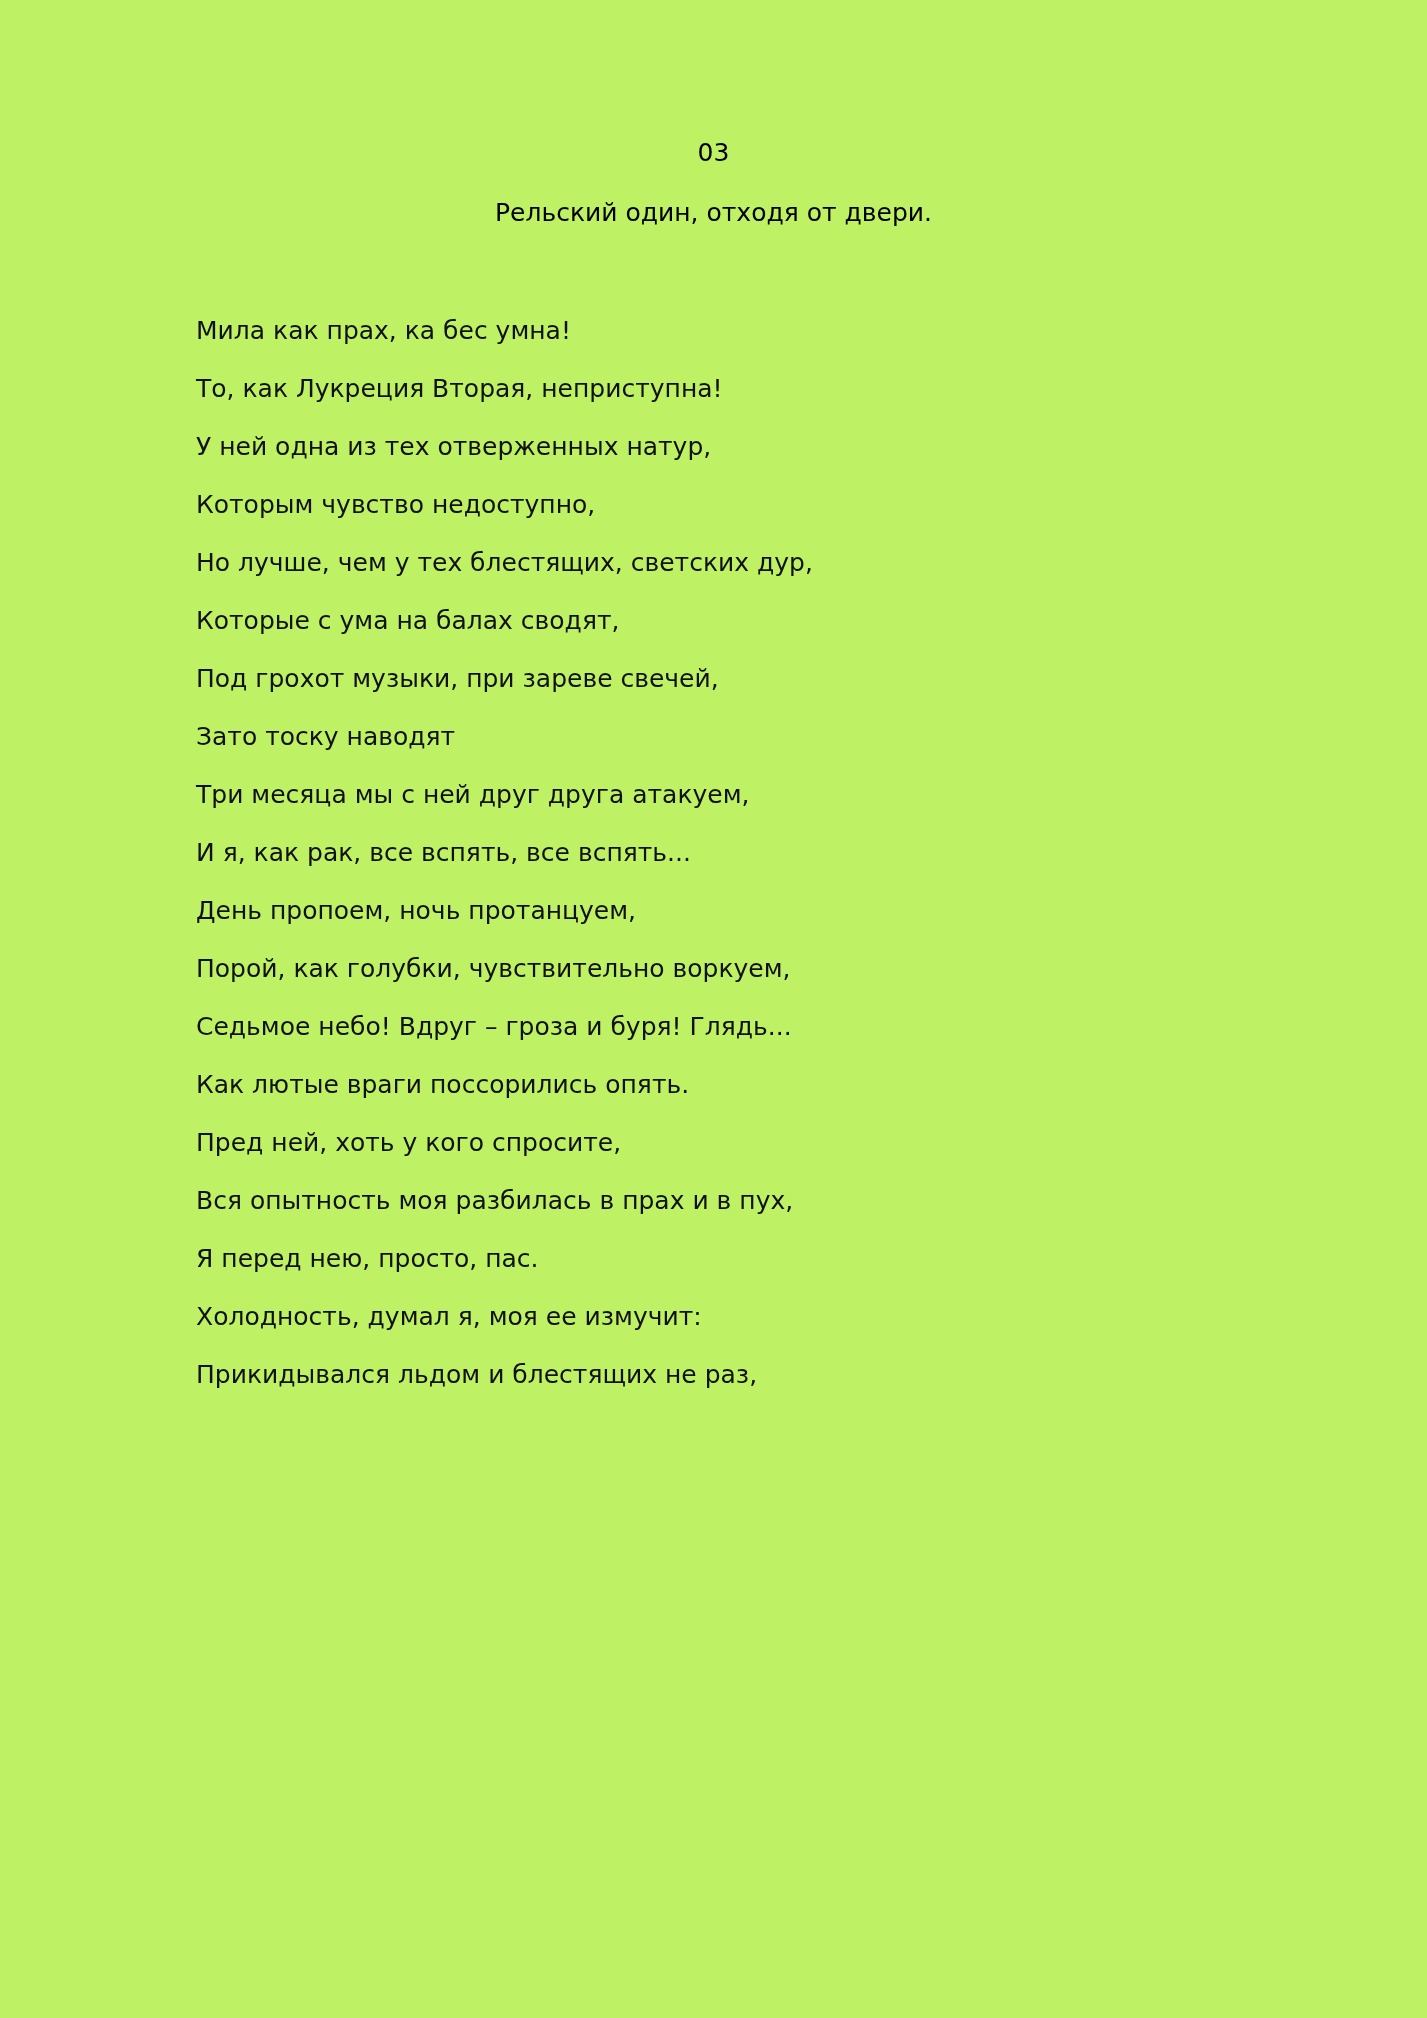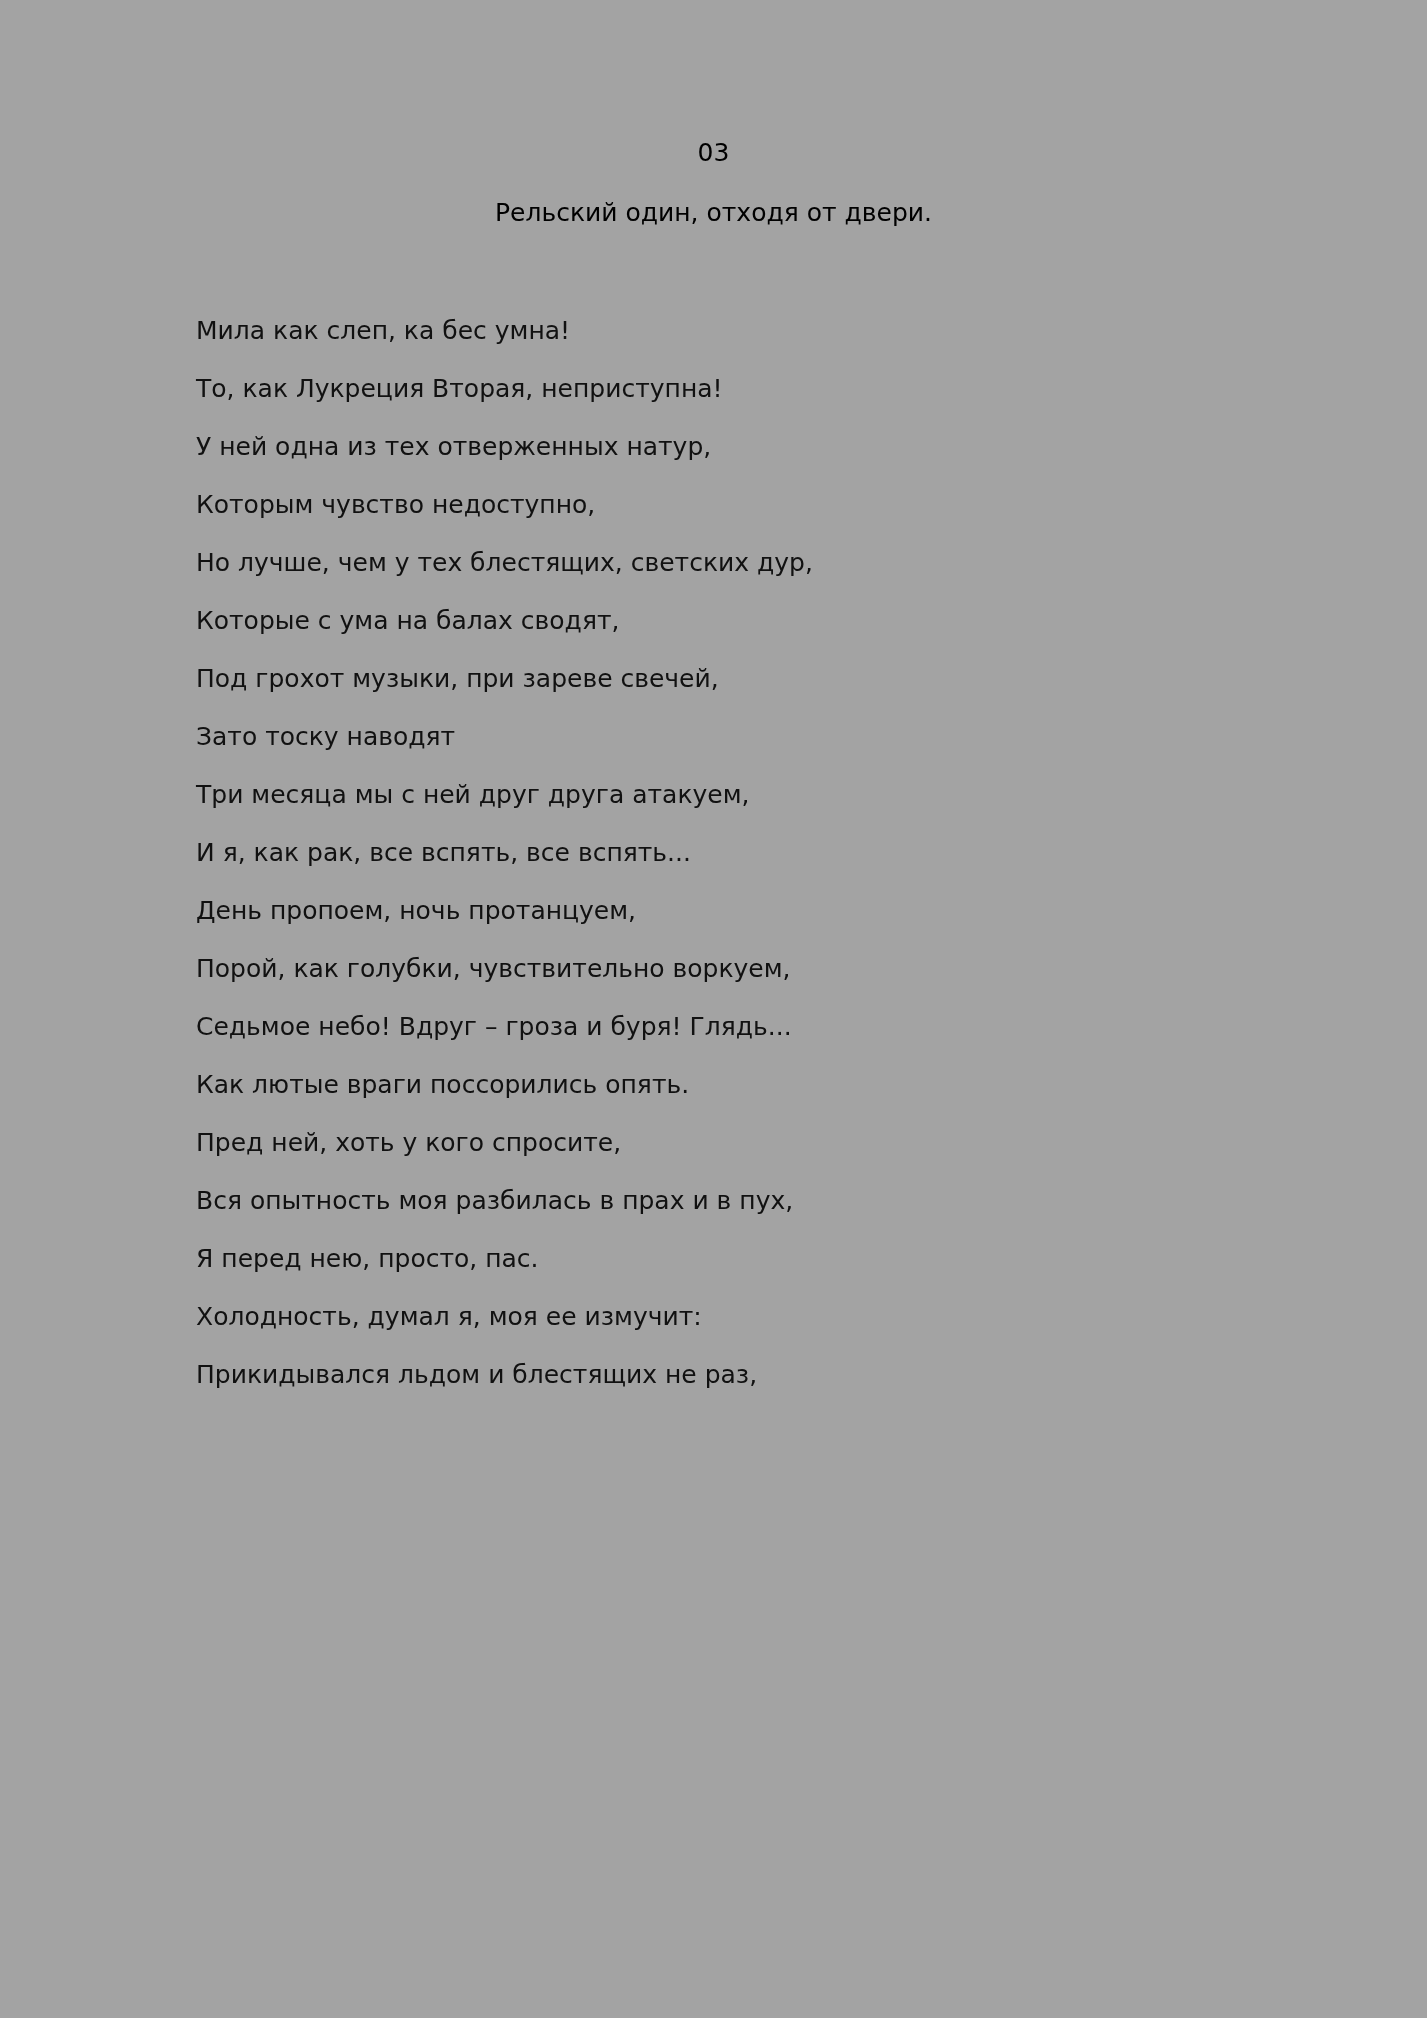--- a/index.html
+++ b/index.html
@@ -11,21 +11,21 @@
     width: 1427px;
     height: 2018px;
     font-family: "DejaVu Sans", sans-serif;
     color: #000000;
     -webkit-font-smoothing: antialiased;
   }
   .page {
     position: relative;
     width: 1427px;
     height: 2018px;
-    background: #a3a3a3;
+    background: #bef264;
     box-sizing: border-box;
   }
   .page-number {
     position: absolute;
     top: 138px;
     left: 0;
     width: 1427px;
     text-align: center;
     font-size: 25px;
     line-height: 1.2;
@@ -57,21 +57,21 @@
 </head>
 <body>
 
 <div class="page">
 
   <div class="page-number">03</div>
 
   <div class="stage-direction">Рельский один, отходя от двери.</div>
 
   <div class="verse">
-    <div class="verse-line">Мила как слеп, ка бес умна!</div>
+    <div class="verse-line">Мила как прах, ка бес умна!</div>
     <div class="verse-line">То, как Лукреция Вторая, неприступна!</div>
     <div class="verse-line">У ней одна из тех отверженных натур,</div>
     <div class="verse-line">Которым чувство недоступно,</div>
     <div class="verse-line">Но лучше, чем у тех блестящих, светских дур,</div>
     <div class="verse-line">Которые с ума на балах сводят,</div>
     <div class="verse-line">Под грохот музыки, при зареве свечей,</div>
     <div class="verse-line">Зато тоску наводят</div>
     <div class="verse-line">Три месяца мы с ней друг друга атакуем,</div>
     <div class="verse-line">И я, как рак, все вспять, все вспять...</div>
     <div class="verse-line">День пропоем, ночь протанцуем,</div>

